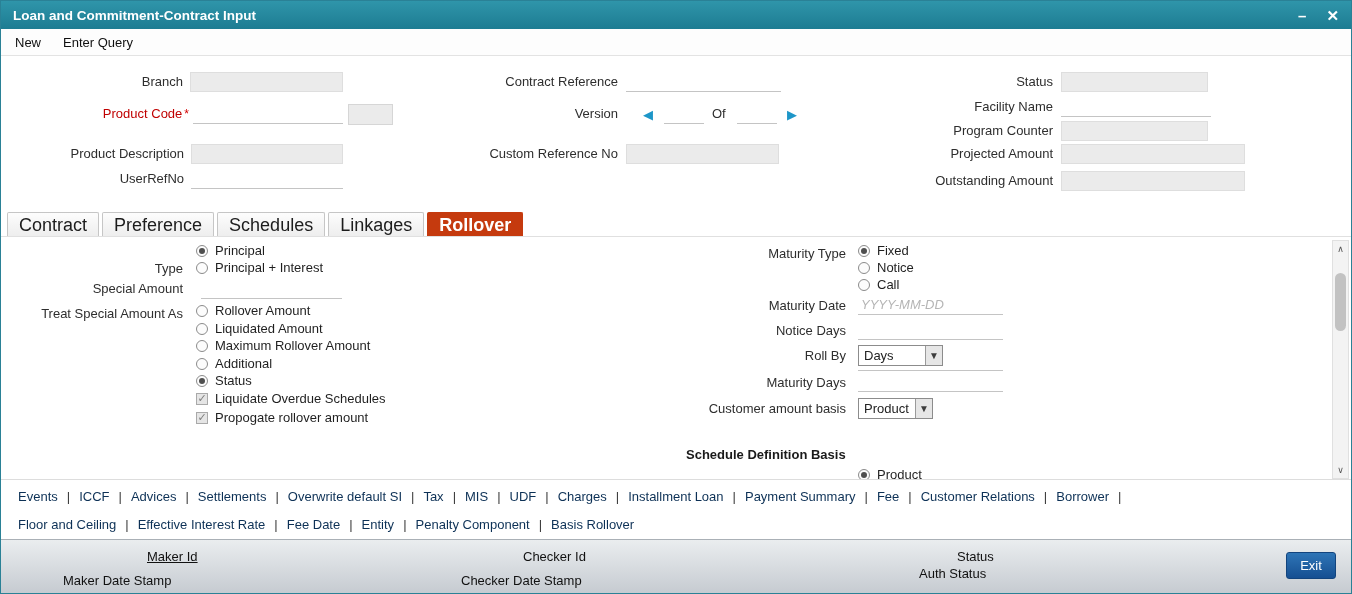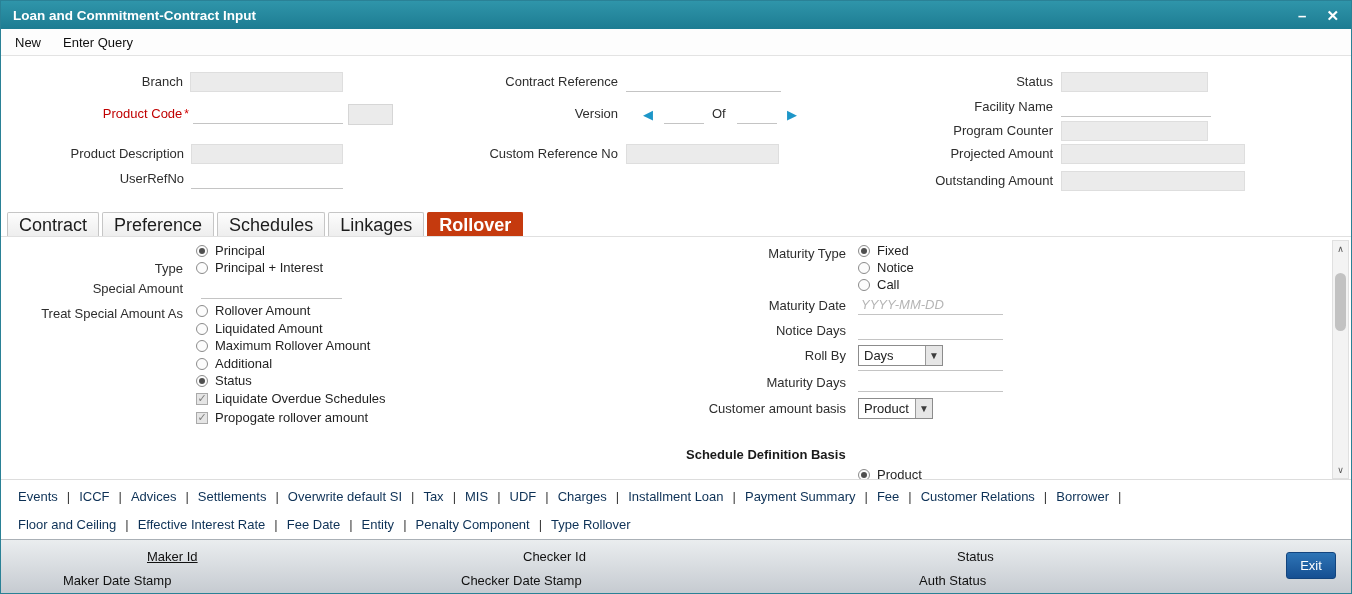--- a/index.html
+++ b/index.html
@@ -276,27 +276,27 @@
       <span class="alink">Floor and Ceiling</span>
         <span class="sep">|</span>
       <span class="alink">Effective Interest Rate</span>
         <span class="sep">|</span>
       <span class="alink">Fee Date</span>
         <span class="sep">|</span>
       <span class="alink">Entity</span>
         <span class="sep">|</span>
       <span class="alink">Penalty Component</span>
         <span class="sep">|</span>
-      <span class="alink">Type Rollover</span>
+      <span class="alink">Basis Rollover</span>
     </div>
   </div>
 
   <div class="footer">
     <span class="flabel" style="left:146px;top:9px;text-decoration:underline;">Maker Id</span>
     <span class="flabel" style="left:522px;top:9px;">Checker Id</span>
     <span class="flabel" style="left:956px;top:9px;">Status</span>
     <span class="flabel" style="left:62px;top:33px;">Maker Date Stamp</span>
     <span class="flabel" style="left:460px;top:33px;">Checker Date Stamp</span>
-    <span class="flabel" style="left:918px;top:33px;">Auth Status</span>
+    <span class="flabel" style="left:918px;top:26px;">Auth Status</span>
     <div class="exit-btn">Exit</div>
   </div>
 
 </div>
 
 </body></html>

